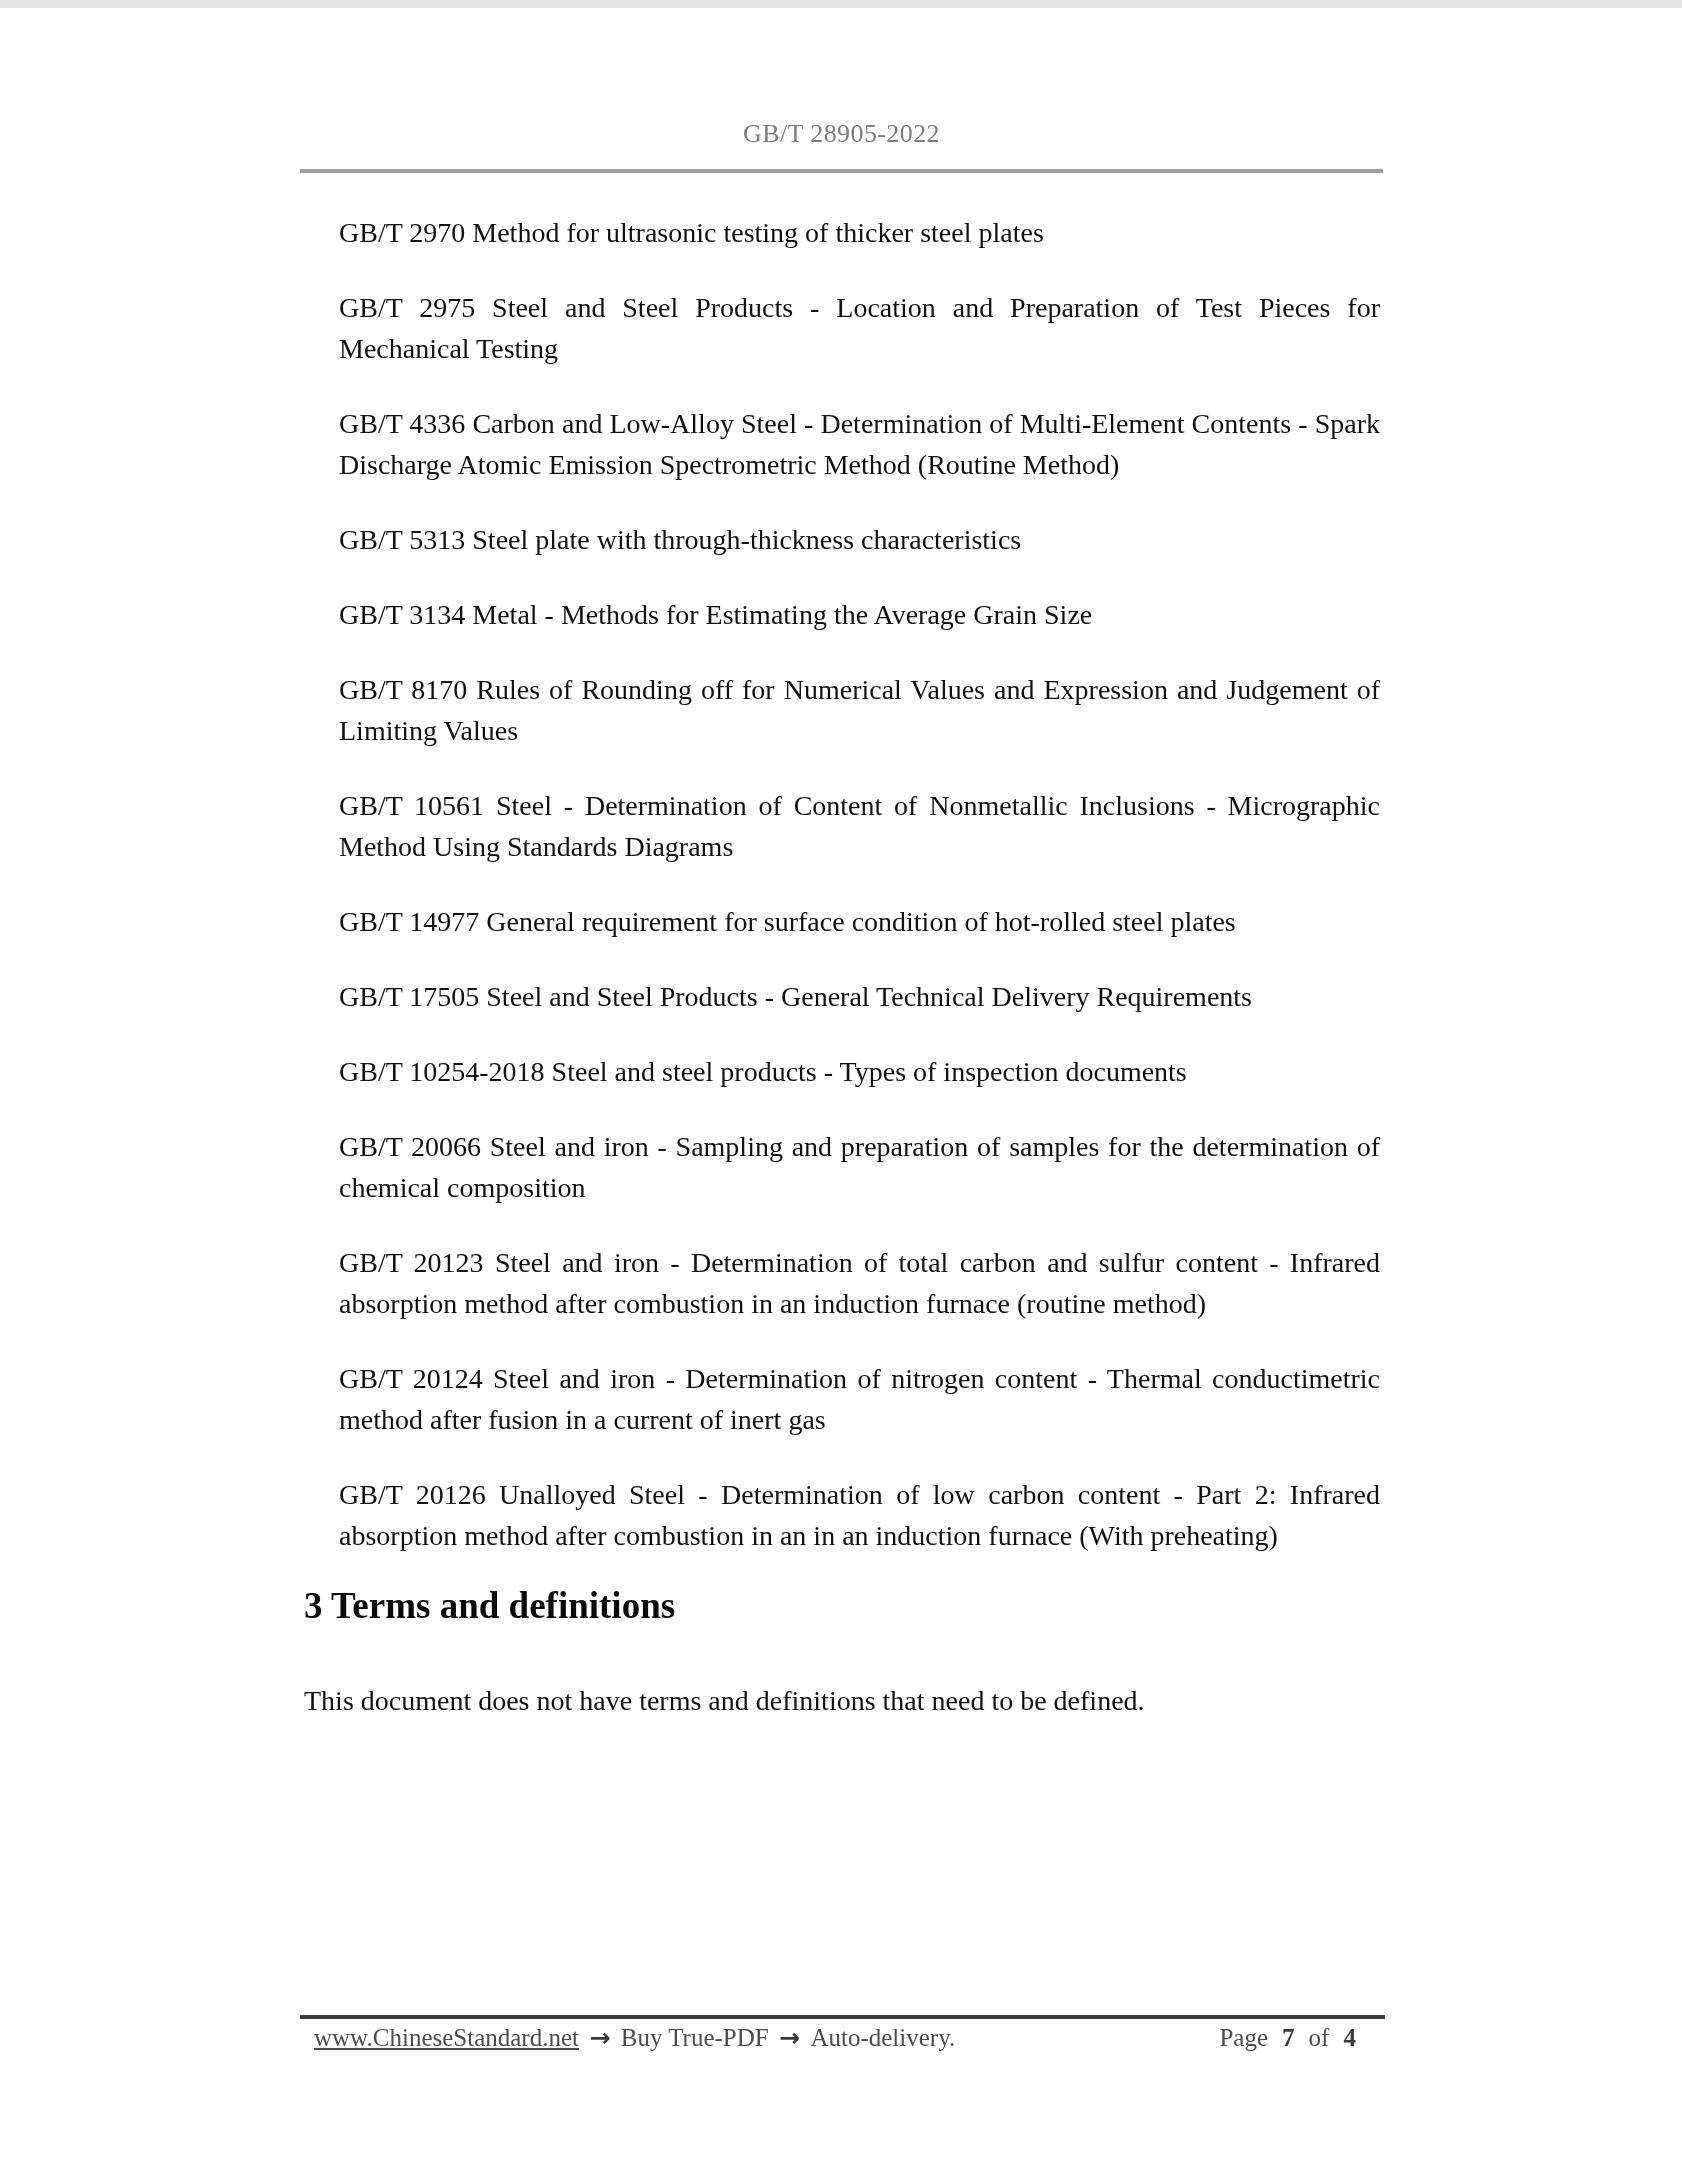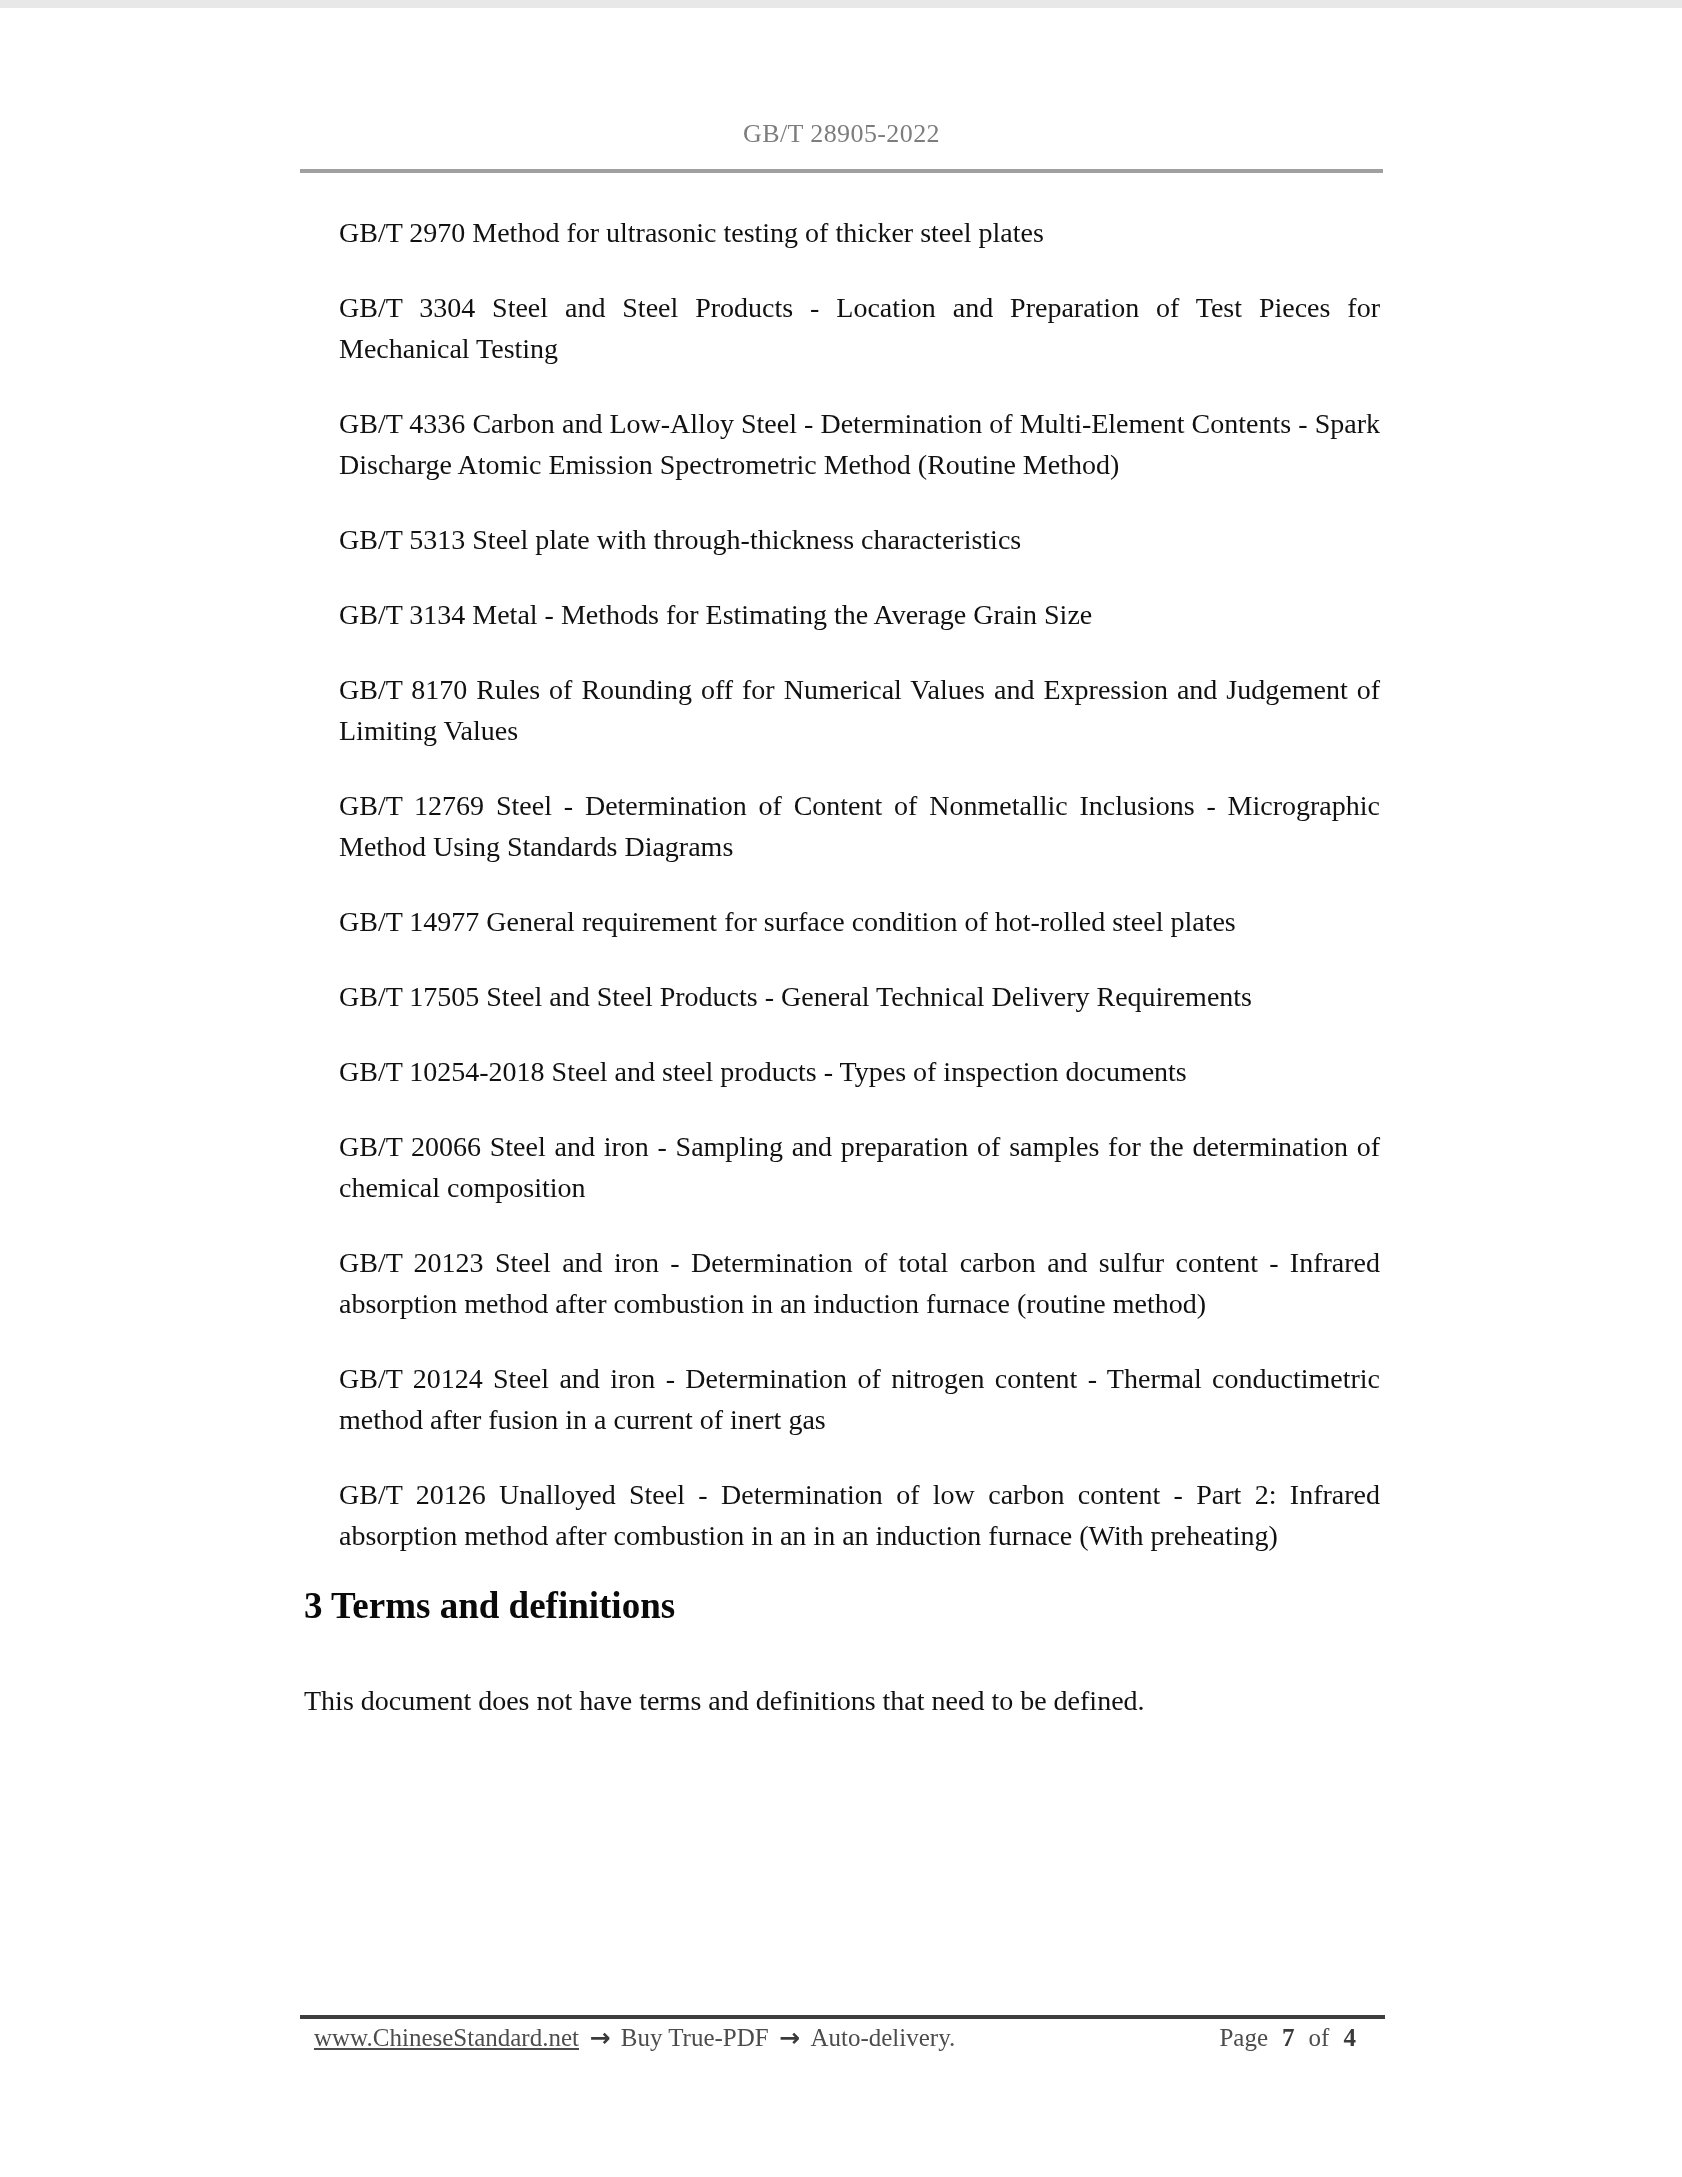--- a/index.html
+++ b/index.html
@@ -108,26 +108,26 @@
 <body>
 
 <div class="page">
 
   <div class="running-header">GB/T 28905-2022</div>
 
   <div class="header-rule"></div>
 
   <div class="content">
     <p class="ref">GB/T 2970 Method for ultrasonic testing of thicker steel plates</p>
-    <p class="ref">GB/T 3304 Steel and Steel Products - Location and Preparation of Test Pieces for Mechanical Testing</p>
+    <p class="ref">GB/T 2975 Steel and Steel Products - Location and Preparation of Test Pieces for Mechanical Testing</p>
     <p class="ref">GB/T 4336 Carbon and Low-Alloy Steel - Determination of Multi-Element Contents - Spark Discharge Atomic Emission Spectrometric Method (Routine Method)</p>
     <p class="ref">GB/T 5313 Steel plate with through-thickness characteristics</p>
     <p class="ref">GB/T 3134 Metal - Methods for Estimating the Average Grain Size</p>
     <p class="ref">GB/T 8170 Rules of Rounding off for Numerical Values and Expression and Judgement of Limiting Values</p>
-    <p class="ref">GB/T 12769 Steel - Determination of Content of Nonmetallic Inclusions - Micrographic Method Using Standards Diagrams</p>
+    <p class="ref">GB/T 10561 Steel - Determination of Content of Nonmetallic Inclusions - Micrographic Method Using Standards Diagrams</p>
     <p class="ref">GB/T 14977 General requirement for surface condition of hot-rolled steel plates</p>
     <p class="ref">GB/T 17505 Steel and Steel Products - General Technical Delivery Requirements</p>
     <p class="ref">GB/T 10254-2018 Steel and steel products - Types of inspection documents</p>
     <p class="ref">GB/T 20066 Steel and iron - Sampling and preparation of samples for the determination of chemical composition</p>
     <p class="ref">GB/T 20123 Steel and iron - Determination of total carbon and sulfur content - Infrared absorption method after combustion in an induction furnace (routine method)</p>
     <p class="ref">GB/T 20124 Steel and iron - Determination of nitrogen content - Thermal conductimetric method after fusion in a current of inert gas</p>
     <p class="ref">GB/T 20126 Unalloyed Steel - Determination of low carbon content - Part 2: Infrared absorption method after combustion in an in an induction furnace (With preheating)</p>
 
     <div class="section-heading">3 Terms and definitions</div>
 

